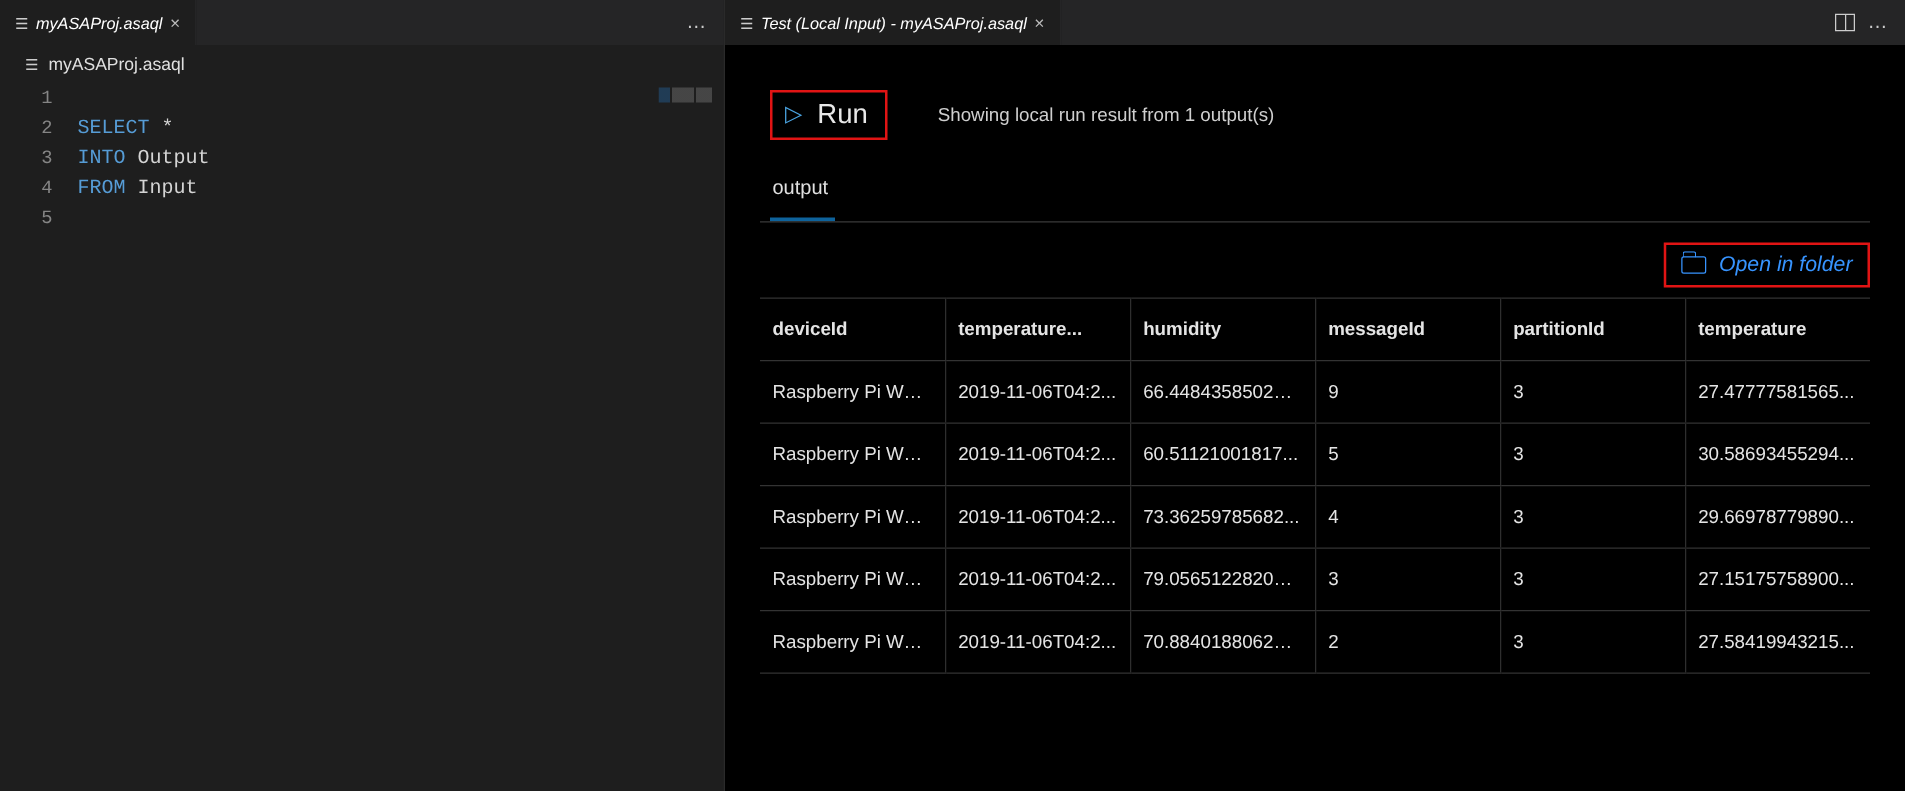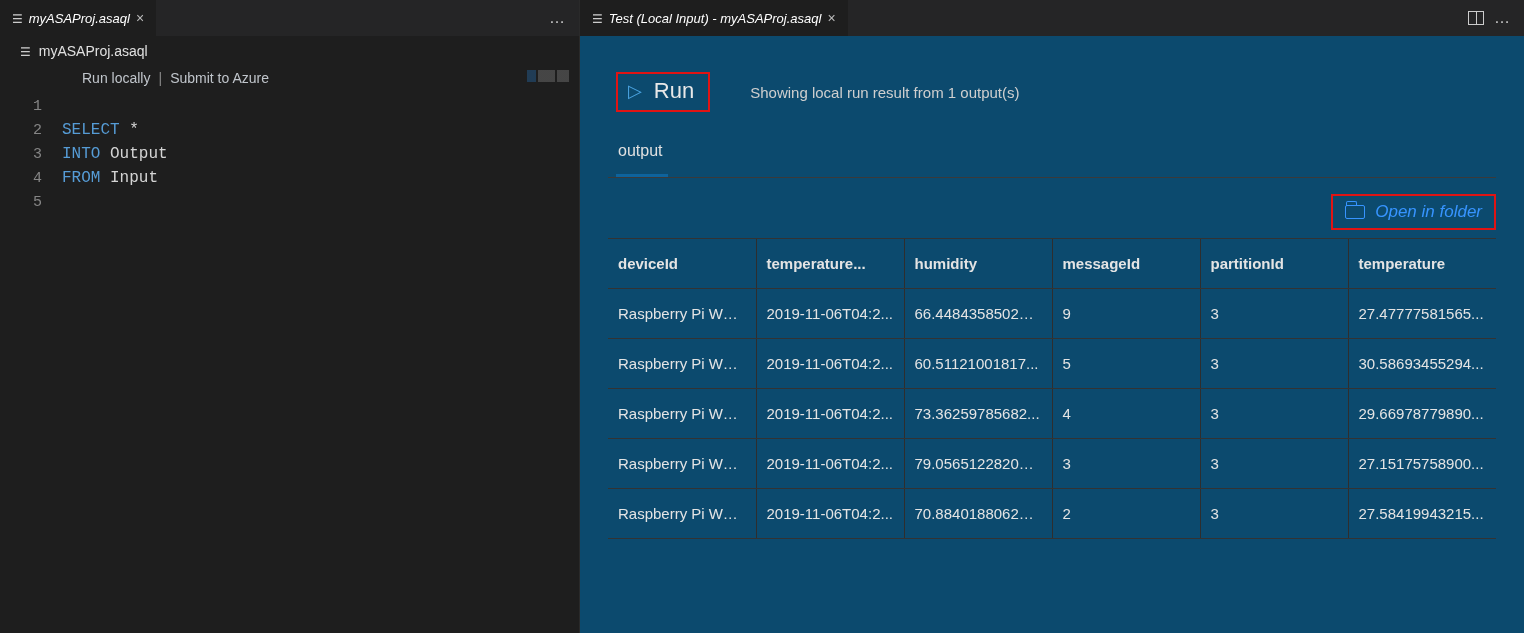--- a/index.html
+++ b/index.html
@@ -8,21 +8,21 @@
     color: #cccccc;
     font-family: "Segoe UI", -apple-system, sans-serif;
     font-size: 13px;
     width: 1524px;
     height: 633px;
     overflow: hidden;
     display: flex;
   }
   .pane { height: 100%; display: flex; flex-direction: column; }
   .left-pane { width: 580px; border-right: 1px solid #2a2a2a; background:#1e1e1e; }
-  .right-pane { flex: 1; background:#0c4a6e; }
+  .right-pane { flex: 1; background:#000000; }
 
   
   .tabs-row {
     display: flex; align-items: center; height: 36px;
     background: #252526;
     padding-right: 8px;
     color: #cccccc;
   }
   .tab {
     display: flex; align-items: center; gap: 6px;
@@ -128,25 +128,20 @@
     </div>
     <div class="tabs-spacer"></div>
     <div class="tabs-actions">
       <span class="icon-btn ellipsis-icon"></span>
     </div>
   </div>
 
   <div class="editor-header">
     <span class="hamburger-icon"></span>
     <span>myASAProj.asaql</span>
-  </div>
-  <div class="editor-sub">
-    <a>Run locally</a>
-    <span class="sep">|</span>
-    <a>Submit to Azure</a>
   </div>
 
   <div class="minimap"></div>
 
   <div class="code" id="code">
       <div class="code-line">
         <div class="gutter">1</div>
         <div class="ln"></div>
       </div>
       <div class="code-line">

